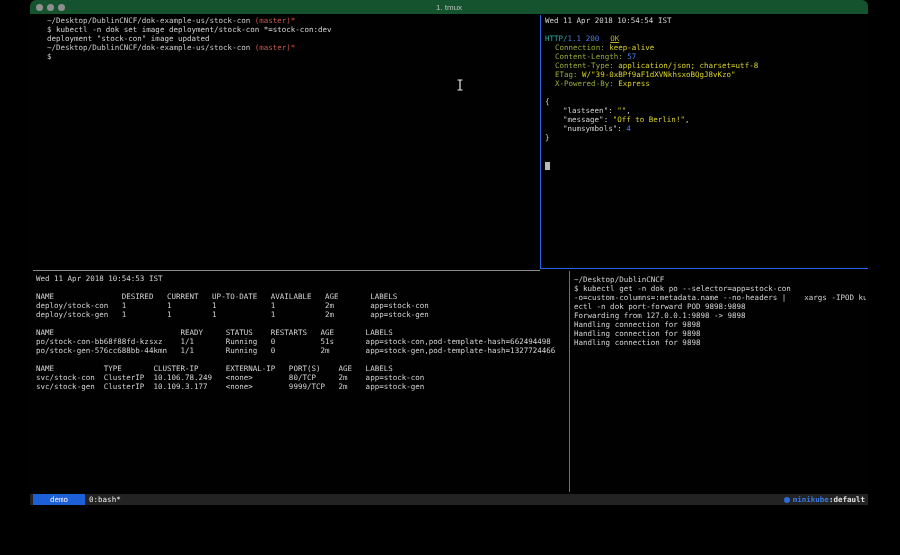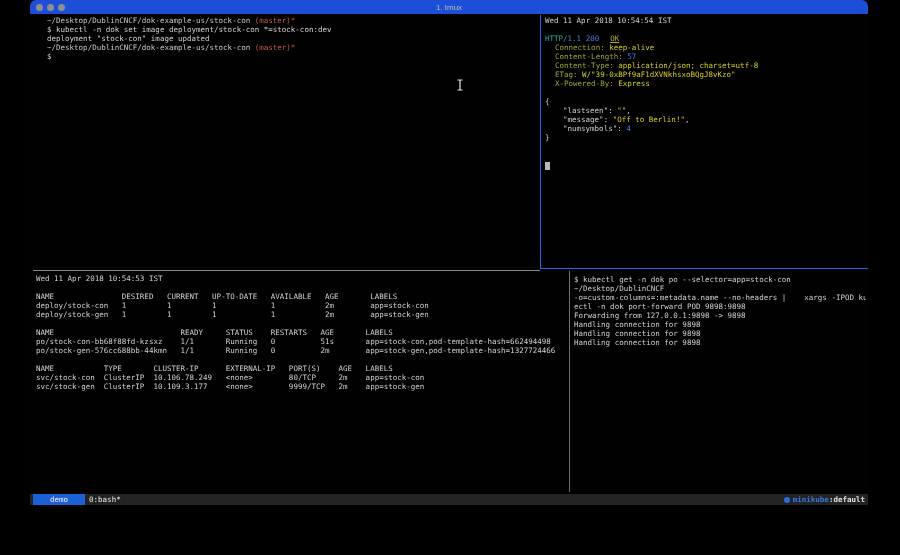--- a/index.html
+++ b/index.html
@@ -1,21 +1,21 @@
 <!DOCTYPE html>
 <html><head>
 <meta charset="utf-8">
 <style>
   html,body{margin:0;padding:0;}
   body{width:900px;height:555px;background:#000;position:relative;overflow:hidden;
        font-family:"DejaVu Sans Mono",monospace;}
   .window{position:absolute;left:30px;top:0;width:838px;height:507px;background:#010101;
           border-radius:6px 6px 0 0;}
   
-  .titlebar{position:absolute;left:0;top:0;width:838px;height:14px;background:#1d4ed8;
+  .titlebar{position:absolute;left:0;top:0;width:838px;height:14px;background:#14532d;
             border-radius:6px 6px 0 0;}
   .lights{position:absolute;left:6px;top:0;height:14px;display:flex;align-items:center;gap:4px;}
   .light{width:7px;height:7px;border-radius:50%;background:#8f8f8f;display:inline-block;}
   .titletext{position:absolute;left:0;top:0;width:100%;height:14px;line-height:15px;
              text-align:center;color:#bdbdbd;font-size:8px;
              font-family:"Liberation Sans",sans-serif;}
   
   .pane{position:absolute;font-size:7.5px;color:#d2d2d2;}
   .tline{height:9px;line-height:9px;white-space:pre;}
   .c-path{color:#c9c9c9;}
@@ -102,22 +102,22 @@
     <div class="tline">NAME                            READY     STATUS    RESTARTS   AGE       LABELS</div>
     <div class="tline">po/stock-con-bb68f88fd-kzsxz    1/1       Running   0          51s       app=stock-con,pod-template-hash=662494498</div>
     <div class="tline">po/stock-gen-576cc688bb-44kmn   1/1       Running   0          2m        app=stock-gen,pod-template-hash=1327724466</div>
     <div class="tline"></div>
     <div class="tline">NAME           TYPE       CLUSTER-IP      EXTERNAL-IP   PORT(S)    AGE   LABELS</div>
     <div class="tline">svc/stock-con  ClusterIP  10.106.78.249   &lt;none&gt;        80/TCP     2m    app=stock-con</div>
     <div class="tline">svc/stock-gen  ClusterIP  10.109.3.177    &lt;none&gt;        9999/TCP   2m    app=stock-gen</div>
   </div>
 
   <div class="pane" style="left:544px;top:275px;width:292px;overflow:hidden;">
+    <div class="tline">~/Desktop/DublinCNCF</div>
     <div class="tline">$ kubectl get -n dok po --selector=app=stock-con</div>
-    <div class="tline">~/Desktop/DublinCNCF</div>
     <div class="tline">-o=custom-columns=:metadata.name --no-headers |    xargs -IPOD kub</div>
     <div class="tline">ectl -n dok port-forward POD 9898:9898</div>
     <div class="tline">Forwarding from 127.0.0.1:9898 -&gt; 9898</div>
     <div class="tline">Handling connection for 9898</div>
     <div class="tline">Handling connection for 9898</div>
     <div class="tline">Handling connection for 9898</div>
   </div>
 
   <div class="div-v-blue"></div>
   <div class="div-h-blue"></div>

